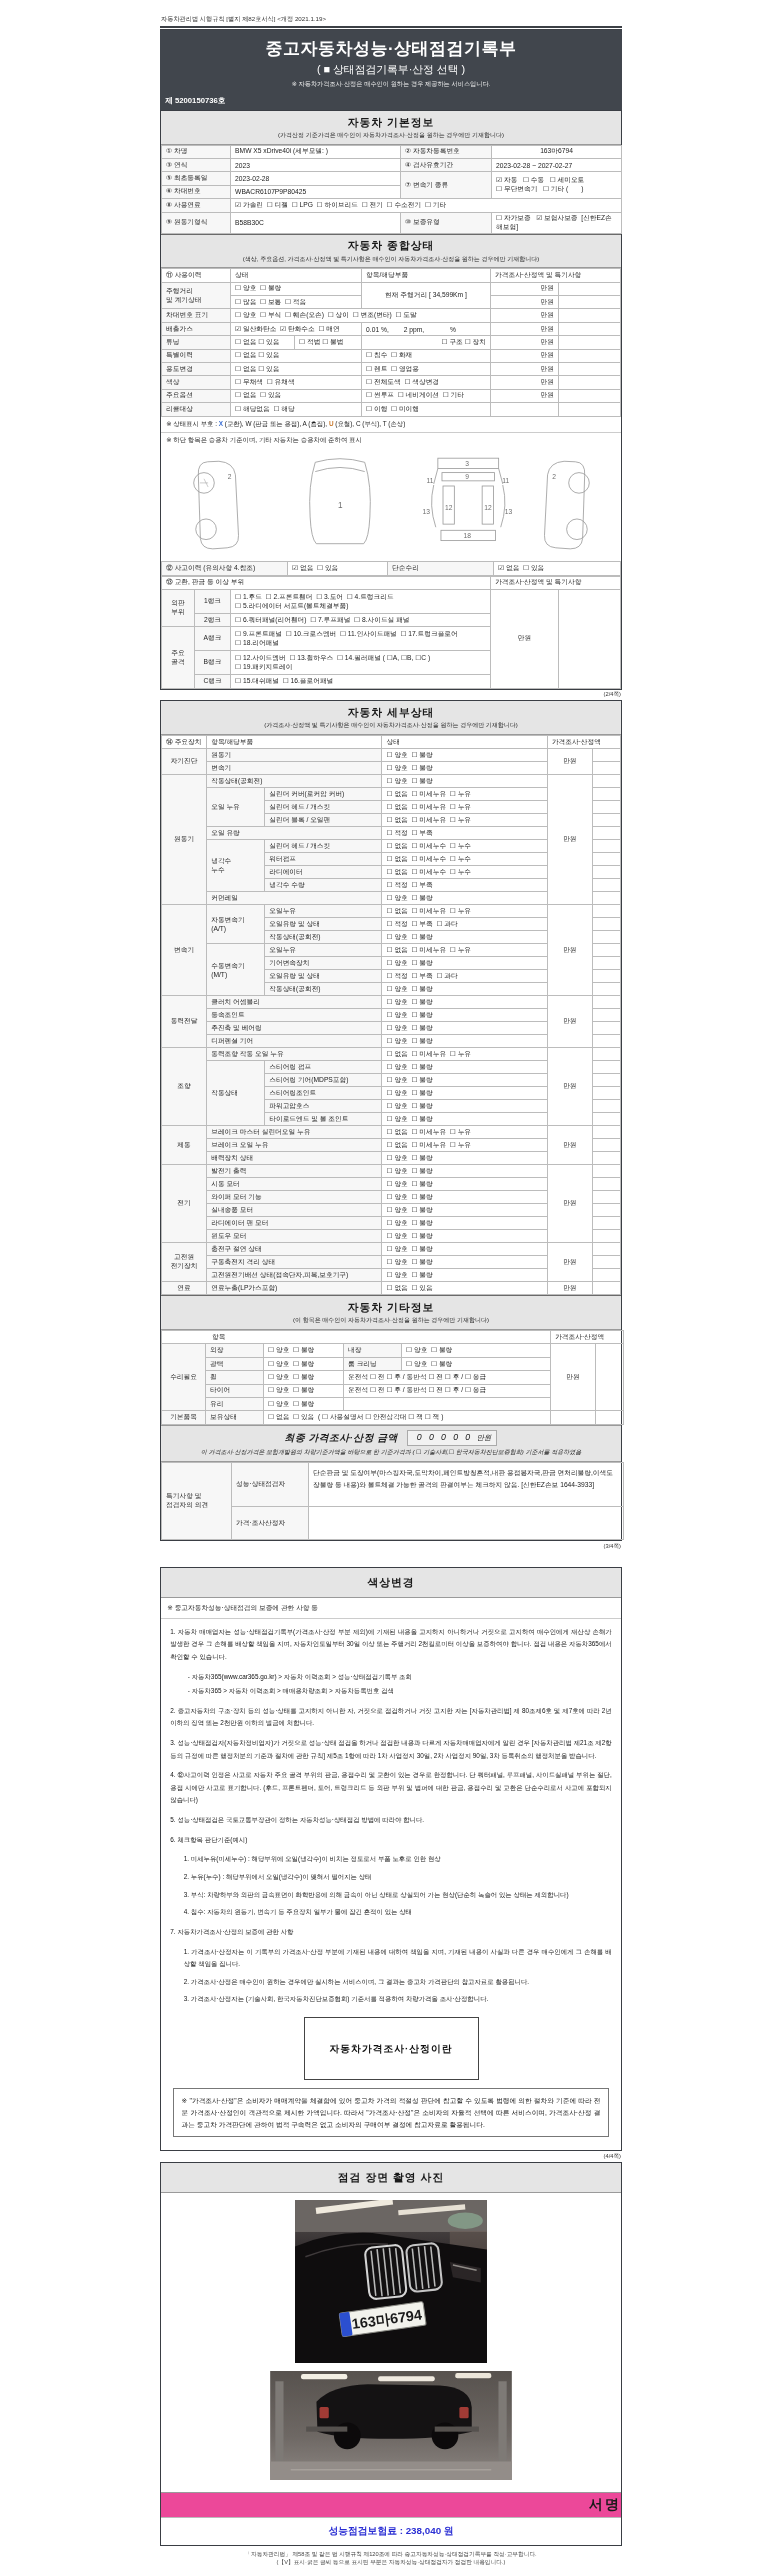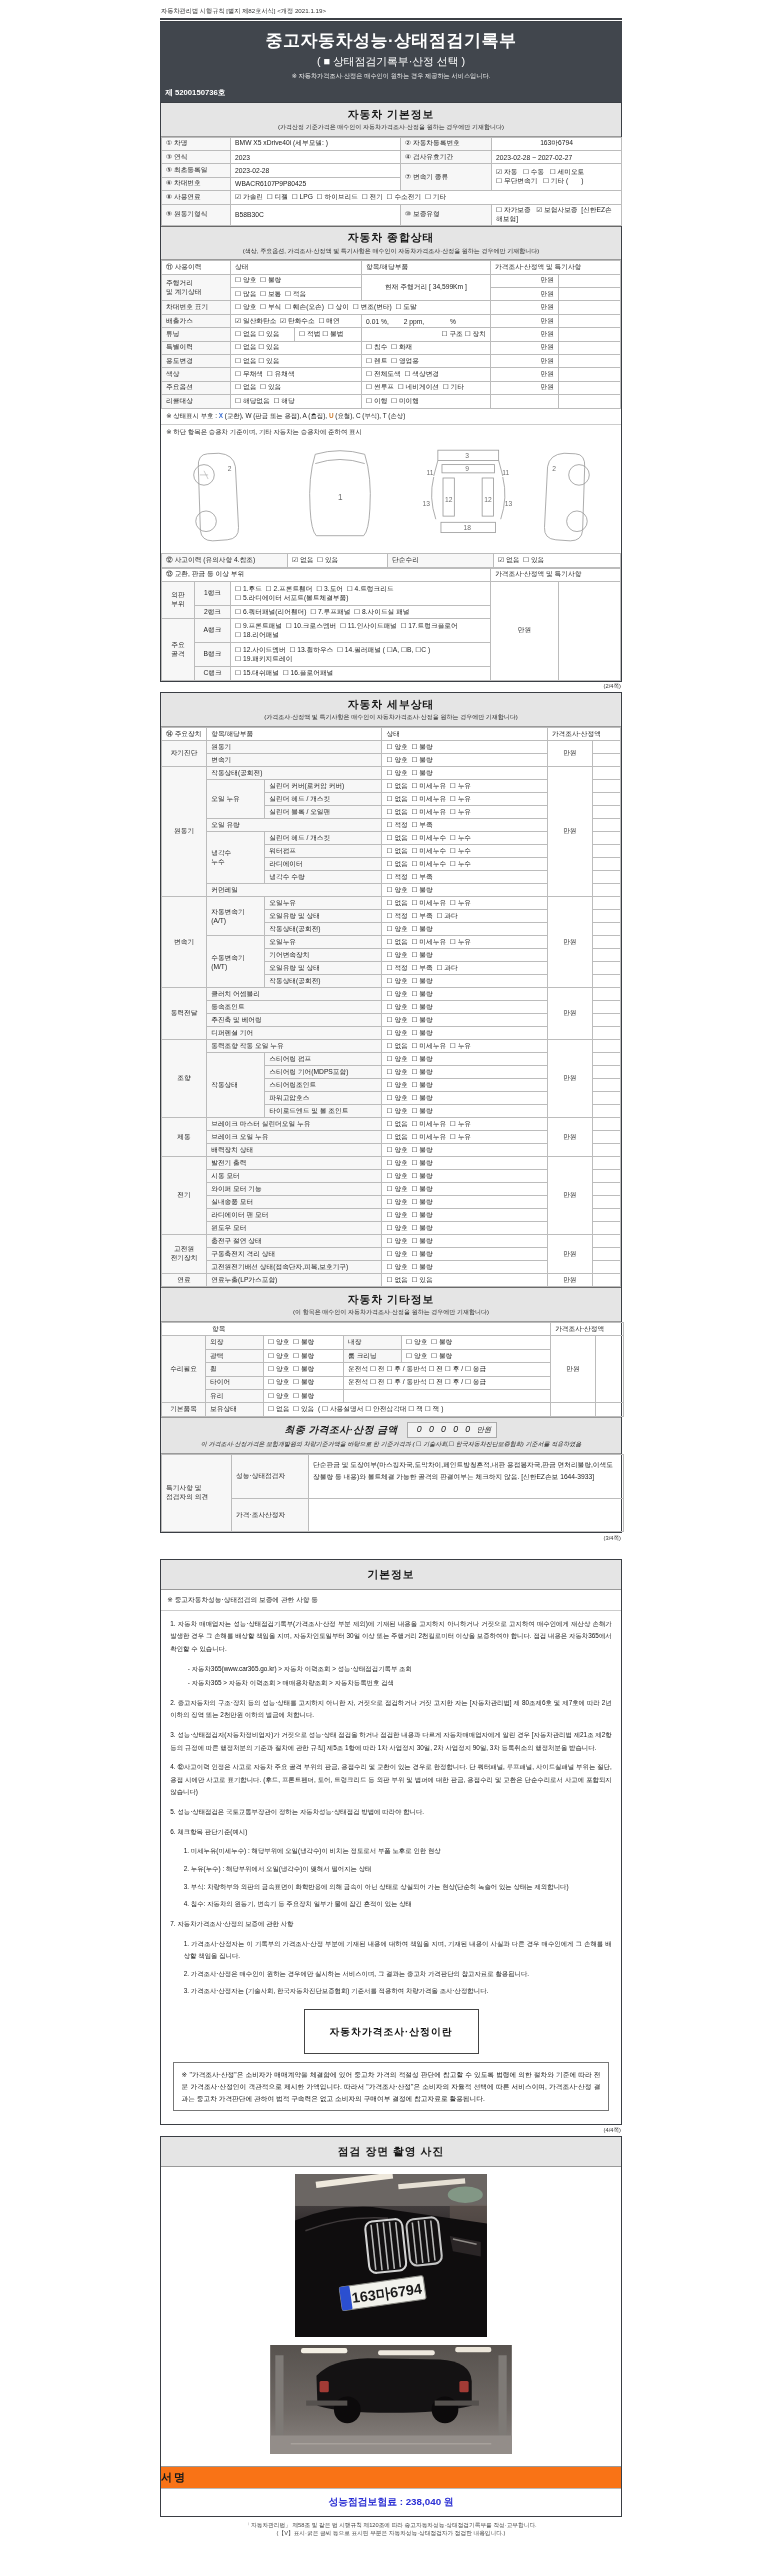--- a/index.html
+++ b/index.html
@@ -1,18 +1,18 @@
 <!DOCTYPE html>
 <html style="font-size:8.2px"><head>
 <meta charset="utf-8">
 <style>
   * { box-sizing: border-box; margin: 0; padding: 0; }
   html,body { width:773px; height:2576px; background:#fff; }
   body { font-family:"Liberation Sans","DejaVu Sans",sans-serif; color:#1a1a1a; position:relative; }
-  .page { position:absolute; left:160px; top:4px; width:462px; }
+  .page { position:absolute; left:160px; top:12px; width:462px; }
 
   .formref { font-size:6.2px; color:#333; padding:3.1px 0 2.1px 1px; }
   .rule { border-top:2.1px solid #3c4046; border-bottom:0.5px solid #3c4046; height:3.6px; }
 
   .band { background:#41464d; color:#fff; text-align:center; padding:7.2px 0 3.1px; }
   .band .t1 { font-size:17px; font-weight:bold; letter-spacing:0.5px; }
   .band .t2 { font-size:10.8px; margin-top:3.1px; }
   .band .t3 { font-size:6.2px; margin-top:2.6px; color:#f0f0f0; }
   .band .docno { text-align:left; font-size:7.7px; font-weight:bold; padding:7.2px 0 1px 5.2px; }
 
@@ -47,27 +47,27 @@
   .finalbox { display:inline-block; background:#f2f2f2; border:0.5px solid #aaa; padding:1.5px 5.2px; margin-left:9.3px; vertical-align:middle; }
   .finalbox .digit { display:inline-block; font-size:8.8px; padding:0 3.6px; }
   .finalbox .unit { font-size:7.2px; padding-left:3.1px; }
   .finalnote { font-size:6px; margin-top:2.6px; color:#222; }
 
   .noticebody { padding:7.2px 9.3px 8.2px; font-size:6.4px; line-height:1.95; color:#111; }
   .noticebody p { margin:0 0 7.2px; text-align:justify; }
   .noticebody p.sub { margin:0 0 5.2px 13.4px; }
   .noticebody p.bullet { margin:0 0 2.1px 17.5px; }
   .nbox { width:175px; margin:11.3px auto 8.2px; border:1px solid #444; text-align:center;
-          font-size:9.8px; font-weight:bold; padding:12px 0; letter-spacing:1px; }
+          font-size:9.8px; font-weight:bold; padding:21px 0; letter-spacing:1px; }
   .nclose { border:0.5px solid #777; margin:0 3.1px 5.2px; padding:5.2px 7.2px; font-size:6.7px; line-height:1.8; text-align:justify; }
 
   .photosarea { text-align:center; padding:7.2px 0 5.2px; }
   .photoframe { display:block; margin:0 auto 7.2px; }
-  .signbar { background:#f97316; border-top:0.5px solid #9a9a9a; border-bottom:0.5px solid #bbb;
-             text-align:left; font-size:11px; font-weight:bold; padding:3.1px 0; letter-spacing:2.1px; }
+  .signbar { background:#ec4899; border-top:0.5px solid #9a9a9a; border-bottom:0.5px solid #bbb;
+             text-align:right; font-size:14px; font-weight:bold; padding:3.1px 0; letter-spacing:2.1px; }
   .insurance { text-align:center; padding:7.2px 0 6.2px; font-size:9.8px; font-weight:bold; color:#2b2fd4; }
 
   .footnotes { text-align:center; font-size:5.7px; color:#444; padding:4.1px 0 0; line-height:1.55; }
 </style>
 </head>
 <body>
 
 <div class="page">
 
   <div class="formref">자동차관리법 시행규칙 [별지 제82호서식] &lt;개정 2021.1.19&gt;</div>
@@ -682,21 +682,21 @@
         <td></td>
       </tr>
     </tbody>
       </table>
   </div>
 
   <div class="marker">(3/4쪽)</div>
 
   <div class="blk first" style="margin-top:15.5px;">
     <div class="shead" style="padding:8.2px 0 7.2px;">
-      <div class="st">기본정보</div>
+      <div class="st">색상변경</div>
     </div>
     <div class="legendrow" style="font-size:6.7px; padding:5.2px 6.2px;">※ 중고자동차성능·상태점검의 보증에 관한 사항 등</div>
     <div class="noticebody">
       <p>1.  자동차 매매업자는 성능·상태점검기록부(가격조사·산정 부분 제외)에 기재된 내용을 고지하지 아니하거나 거짓으로 고지하여 매수인에게 재산상 손해가 발생한 경우 그 손해를 배상할 책임을 지며, 자동차인도일부터 30일 이상 또는 주행거리 2천킬로미터 이상을 보증하여야 합니다. 점검 내용은 자동차365에서 확인할 수 있습니다.</p>
       <p class="bullet">-  자동차365(www.car365.go.kr) &gt; 자동차 이력조회 &gt; 성능·상태점검기록부 조회</p>
       <p class="bullet" style="margin-bottom:7.2px;">-  자동차365 &gt; 자동차 이력조회 &gt; 매매용차량조회 &gt; 자동차등록번호 검색</p>
       <p>2.  중고자동차의 구조·장치 등의 성능·상태를 고지하지 아니한 자, 거짓으로 점검하거나 거짓 고지한 자는 [자동차관리법] 제 80조제6호 및 제7호에 따라 2년 이하의 징역 또는 2천만원 이하의 벌금에 처합니다.</p>
       <p>3.  성능·상태점검자(자동차정비업자)가 거짓으로 성능·상태 점검을 하거나 점검한 내용과 다르게 자동차매매업자에게 알린 경우 [자동차관리법 제21조 제2항 등의 규정에 따른 행정처분의 기준과 절차에 관한 규칙] 제5조 1항에 따라 1차 사업정지 30일, 2차 사업정지 90일, 3차 등록취소의 행정처분을 받습니다.</p>
       <p>4.  ⑫사고이력 인정은 사고로 자동차 주요 골격 부위의 판금, 용접수리 및 교환이 있는 경우로 한정합니다. 단 쿼터패널, 루프패널, 사이드실패널 부위는 절단, 용접 시에만 사고로 표기합니다. (후드, 프론트펜더, 도어, 트렁크리드 등 외판 부위 및 범퍼에 대한 판금, 용접수리 및 교환은 단순수리로서 사고에 포함되지 않습니다)</p>
       <p>5.  성능·상태점검은 국토교통부장관이 정하는 자동차성능·상태점검 방법에 따라야 합니다.</p>

